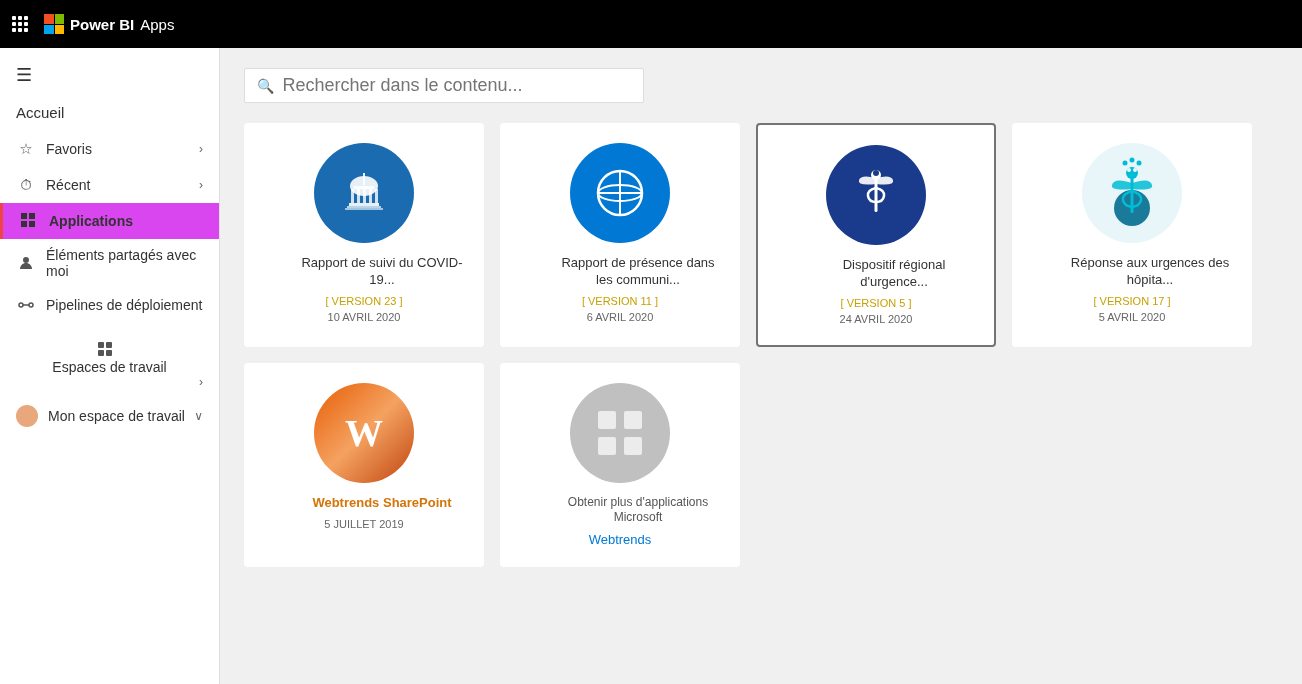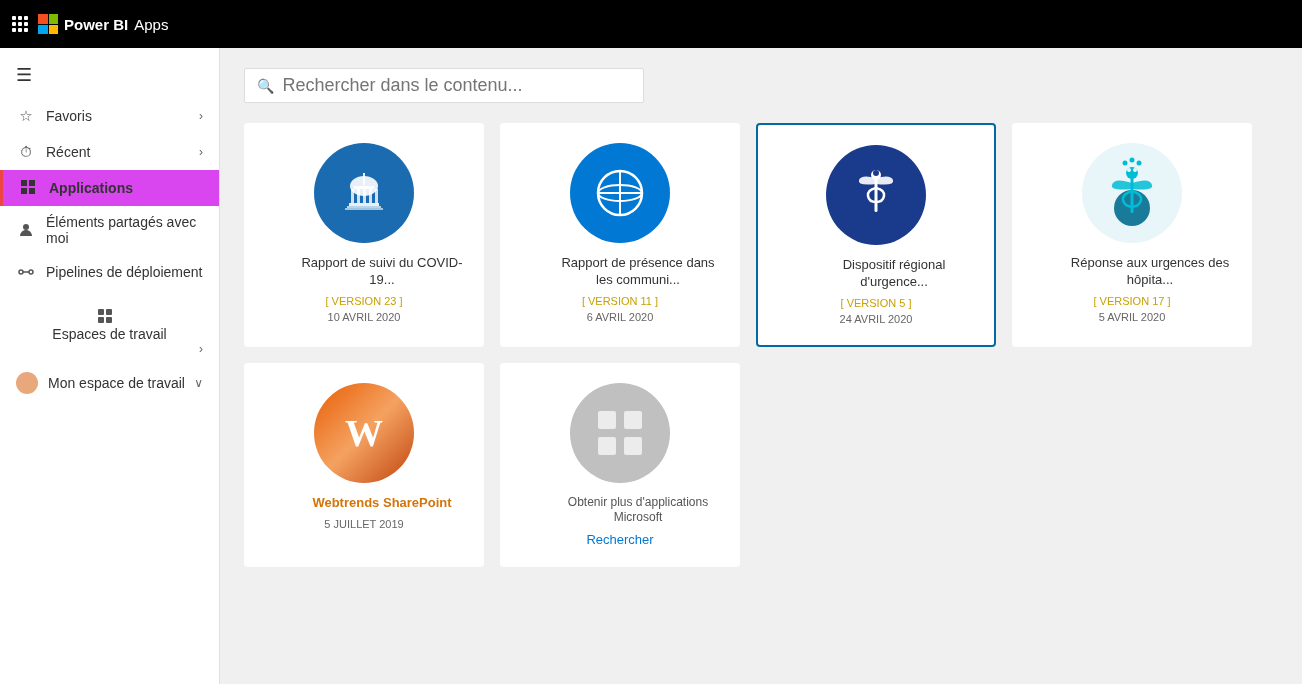--- a/index.html
+++ b/index.html
@@ -5,21 +5,21 @@
     * { box-sizing: border-box; margin: 0; padding: 0; }
     body { font-family: 'Segoe UI', sans-serif; background: #f0f0f0; display: flex; flex-direction: column; height: 684px; width: 1302px; overflow: hidden; }
 
     
     .topnav {
       background: #000;
       height: 48px;
       display: flex;
       align-items: center;
       padding: 0 12px;
-      gap: 10px;
+      gap: 16px;
       flex-shrink: 0;
     }
     .topnav-waffle {
       color: #fff;
       font-size: 18px;
       cursor: pointer;
       display: flex; align-items: center;
     }
     .topnav-brand {
       display: flex; align-items: center; gap: 6px;
@@ -126,21 +126,21 @@
       padding: 20px;
       display: flex;
       flex-direction: column;
       align-items: center;
       text-align: center;
       min-height: 200px;
       position: relative;
       cursor: pointer;
     }
     .card.highlighted {
-      border: 2px solid #0369a1;
+      border: 2px solid #737373;
     }
     .card-icon-wrap {
       width: 100px; height: 100px;
       border-radius: 50%;
       display: flex; align-items: center; justify-content: center;
       margin-bottom: 12px;
       overflow: hidden;
     }
     .card-title {
       font-size: 13px;
@@ -216,20 +216,21 @@
     </div>
     <span class="topnav-product">Power BI</span>
     <span class="topnav-product" style="font-weight:300;">Apps</span>
   </div>
 </nav>
 
 <div class="main-layout">
 
   <aside class="sidebar">
     <div class="sidebar-hamburger">☰</div>
+    <div class="sidebar-home">Accueil</div>
 
     <div class="sidebar-item">
       <span class="icon">☆</span>
       <span>Favoris</span>
       <span class="chevron">›</span>
     </div>
 
     <div class="sidebar-item">
       <span class="icon">⏱</span>
       <span>Récent</span>
@@ -405,19 +406,19 @@
       <div class="card card-appsource">
         <div class="card-icon-wrap" style="background:#c0c0c0;">
           <svg width="60" height="60" viewBox="0 0 60 60">
             <rect x="8" y="8" width="18" height="18" rx="2" fill="white" opacity="0.7"></rect>
             <rect x="34" y="8" width="18" height="18" rx="2" fill="white" opacity="0.7"></rect>
             <rect x="8" y="34" width="18" height="18" rx="2" fill="white" opacity="0.7"></rect>
             <rect x="34" y="34" width="18" height="18" rx="2" fill="white" opacity="0.7"></rect>
           </svg>
         </div>
         <div class="card-title">Obtenir plus d'applications Microsoft</div>
-        <div class="appsource-link">Rechercher</div>
+        <div class="appsource-link">Webtrends</div>
       </div>
 
     </div>
   </main>
 
 </div>
 
 </body></html>

